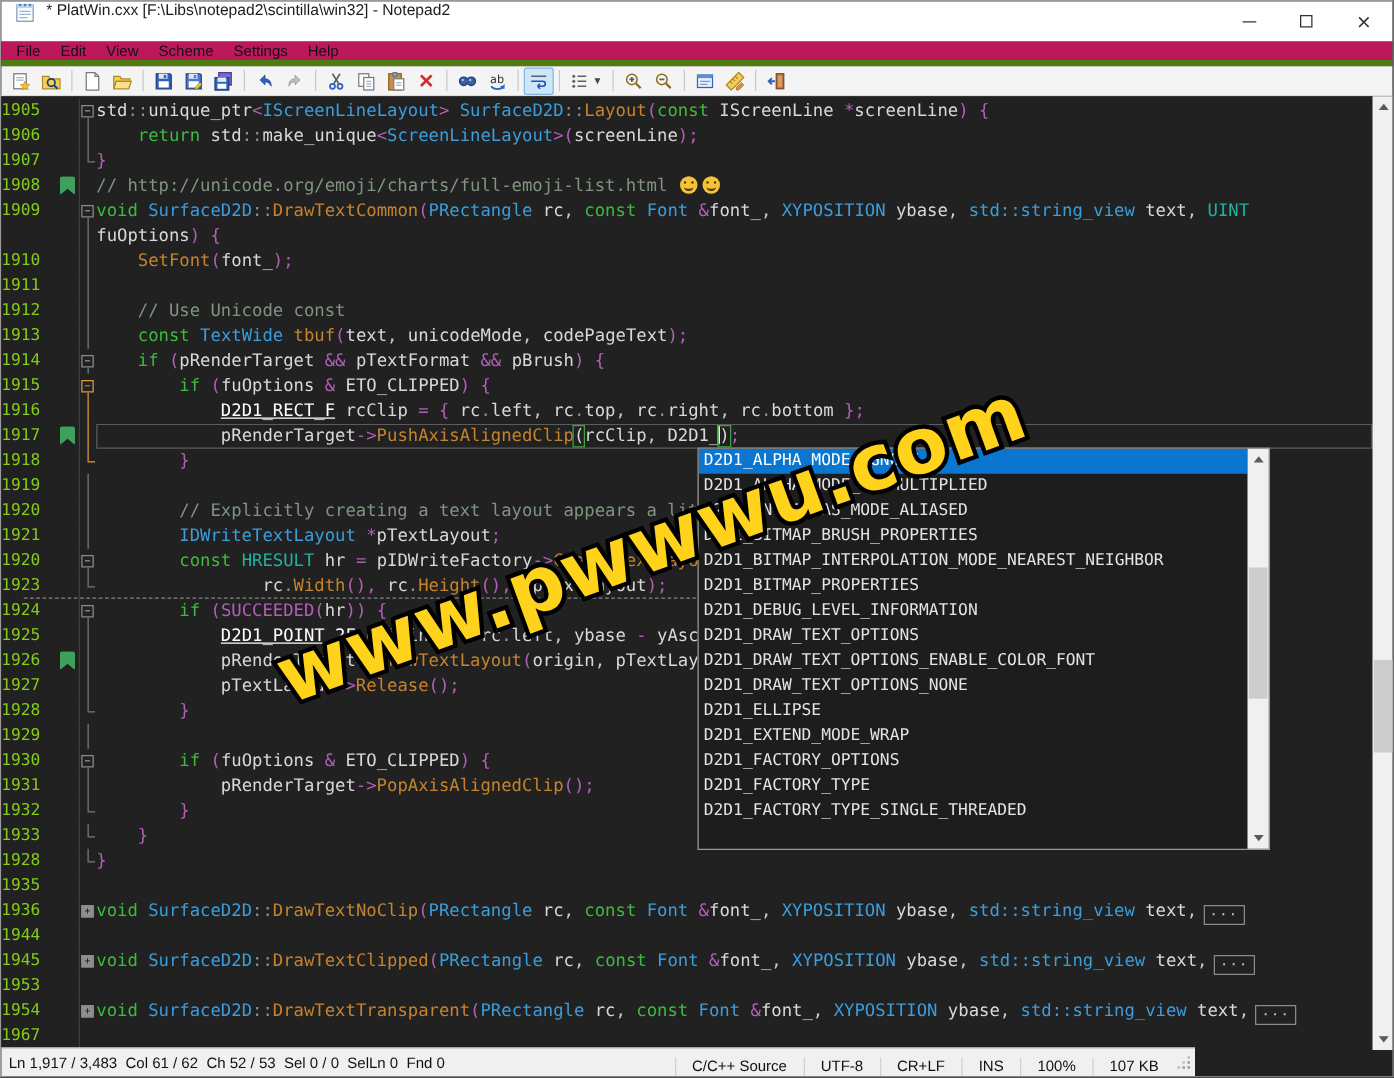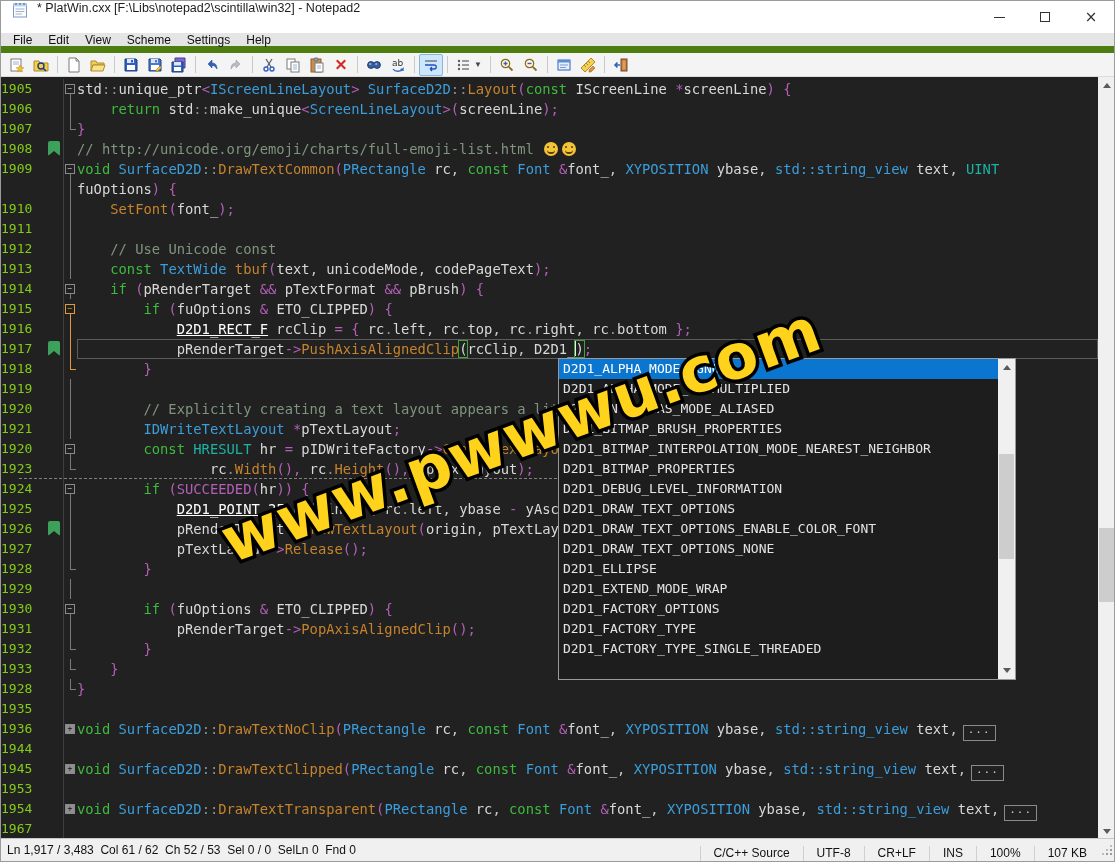--- a/index.html
+++ b/index.html
@@ -8,21 +8,21 @@
   
   .titlebar{height:32px;background:#ffffff;display:flex;position:relative}
   .app-icon{width:18px;height:18px;margin:0 8px 0 10px}
   .title-text{font-size:12.5px;color:#1c1c1c;white-space:pre}
   .winbtns{position:absolute;right:0;top:0;height:32px;display:flex}
   .winbtn{width:46px;height:32px;display:flex;align-items:center;justify-content:center;color:#222}
   .glyph-min{width:11px;height:1px;background:#333}
   .glyph-max{width:10px;height:10px;border:1px solid #333}
   .glyph-close{font-size:15px;line-height:15px;color:#333;font-family:"DejaVu Sans",sans-serif}
   
-  .menubar{height:20px;background:#e5e5e5;display:flex;align-items:center;padding-left:4px;border-bottom:7px solid #4d7c0f}
+  .menubar{height:20px;background:#be185d;display:flex;align-items:center;padding-left:4px;border-bottom:5px solid #4d7c0f}
   .menu-item{font-size:12px;color:#111;padding:2px 8px;white-space:pre}
   
   .toolbar{height:24px;background:#f4f4f4;display:flex;align-items:center;padding-left:4px;border-bottom:1px solid #dcdcdc}
   .tbtn{width:24px;height:22px;display:flex;align-items:center;justify-content:center;border:1px solid transparent;border-radius:2px}
   .tbtn.pressed{background:#cde6fa;border-color:#84b7e0}
   .tbtn.withdrop{width:34px}
   .tsep{width:1px;height:17px;background:#c9c9c9;margin:0 4px}
   .drop-caret{font-size:8px;color:#444;margin-left:2px}
   .tbtn svg{display:block}
   
@@ -62,21 +62,21 @@
   .sb-thumb{position:absolute;left:1px;width:16px;background:#cdcdcd}
   
   .popup{position:absolute;left:557px;top:357px;width:458px;height:322px;background:#1d1d1d;border:1px solid #9a9a9a;z-index:40}
   .popup-list{position:absolute;left:0;top:0;right:17px;bottom:0;overflow:hidden}
   .popup-item{height:20px;line-height:20px;padding-left:4px;color:#e4e4e4;font-family:"DejaVu Sans Mono",monospace;font-size:13px;white-space:pre}
   .popup-item.sel{background:#0a76cf;color:#ffffff}
   .popup-sb{position:absolute;top:0;right:0;bottom:0;width:17px;background:#f0f0f0}
   
   .wm{position:absolute;left:205px;top:392px;width:600px;height:96px;line-height:96px;text-align:center;transform:rotate(-20deg);font-family:"DejaVu Sans",sans-serif;font-weight:800;font-size:62px;color:#ffd21c;-webkit-text-stroke:7px #000;paint-order:stroke fill;letter-spacing:1px;z-index:60;pointer-events:none}
   
-  .statusbar{position:absolute;left:0;bottom:0;width:1115px;height:23px;background:#f0f0f0;border-top:1px solid #c8c8c8;display:flex;align-items:center;font-size:12px;color:#111}
+  .statusbar{position:absolute;left:0;bottom:0;width:955px;height:23px;background:#f0f0f0;border-top:1px solid #c8c8c8;display:flex;align-items:center;font-size:12px;color:#111}
   .status-left{padding-left:6px;white-space:pre;flex:1 1 auto}
   .status-cell{padding:0 13px;height:15px;line-height:15px;border-left:1px solid #d0d0d0;white-space:pre}
   .grip{width:14px;height:14px;margin-right:2px;position:relative}
   .grip::before{content:"";position:absolute;right:2px;bottom:2px;width:2px;height:2px;background:#9a9a9a;box-shadow:-4px 0 0 #9a9a9a,0 -4px 0 #9a9a9a,-8px 0 0 #bdbdbd,0 -8px 0 #bdbdbd,-4px -4px 0 #bdbdbd}
 </style>
 </head>
 <body>
 
 <div class="window">
 

